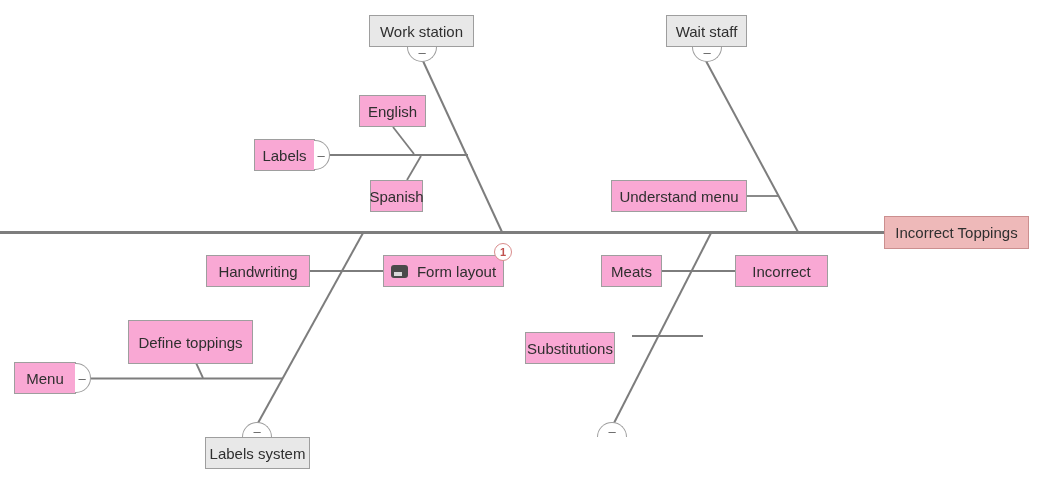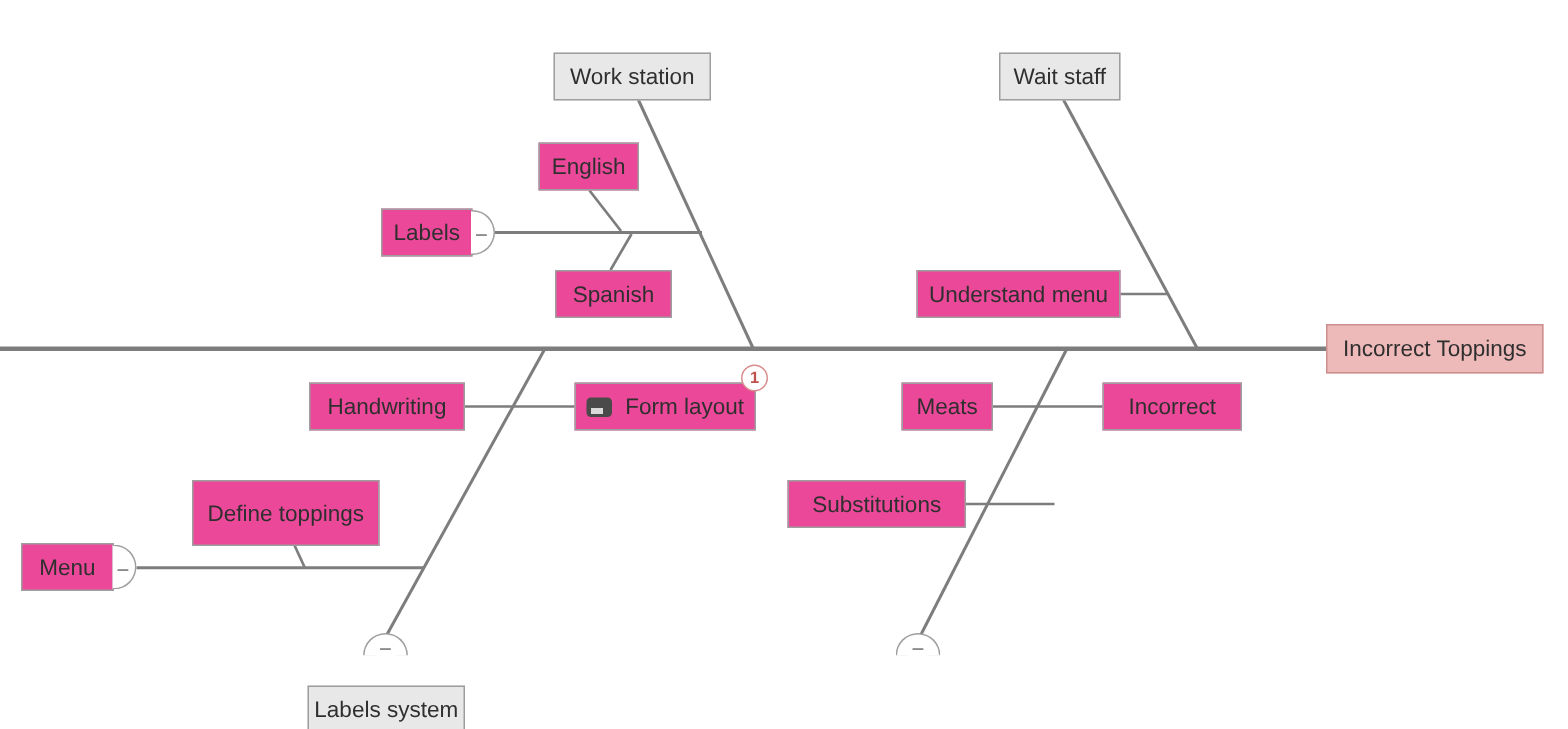--- a/index.html
+++ b/index.html
@@ -20,28 +20,28 @@
     left: 0; top: 0;
     width: 1045px; height: 486px;
   }
   svg.lines line { stroke: #7d7d7d; }
   .node {
     position: absolute;
     box-sizing: border-box;
     display: flex;
     align-items: center;
     justify-content: center;
-    background: #ec4899;
+    background: #f9a8d4;
     border: 1px solid #9e9e9e;
     font-size: 15px;
     color: #2f2f2f;
     white-space: nowrap;
     z-index: 2;
   }
-  .node.category { background: #e8e8e8; margin-top: 20px; }
+  .node.category { background: #e8e8e8; }
   .node.problem {
     background: #eeb9b9;
     border-color: #cb8f8f;
   }
   .toggle {
     position: absolute;
     box-sizing: border-box;
     background: #ffffff;
     border: 1px solid #9e9e9e;
     color: #5c5c5c;
@@ -148,21 +148,21 @@
   <div class="node category" style="left:205px;top:437px;width:105px;height:32px">
     <span>Labels system</span>
   </div>
 
   <div class="node" style="left:359px;top:95px;width:67px;height:32px">
     <span>English</span>
   </div>
   <div class="node" style="left:254px;top:139px;width:61px;height:32px">
     <span>Labels</span>
   </div>
-  <div class="node" style="left:370px;top:180px;width:78px;height:32px">
+  <div class="node" style="left:370px;top:180px;width:53px;height:32px">
     <span>Spanish</span>
   </div>
   <div class="node" style="left:611px;top:180px;width:136px;height:32px">
     <span>Understand menu</span>
   </div>
   <div class="node" style="left:206px;top:255px;width:104px;height:32px">
     <span>Handwriting</span>
   </div>
   <div class="node" style="left:383px;top:255px;width:121px;height:32px">
     <span class="comment-icon"></span>
@@ -173,21 +173,21 @@
   </div>
   <div class="node" style="left:14px;top:362px;width:62px;height:32px">
     <span>Menu</span>
   </div>
   <div class="node" style="left:601px;top:255px;width:61px;height:32px">
     <span>Meats</span>
   </div>
   <div class="node" style="left:735px;top:255px;width:93px;height:32px">
     <span>Incorrect</span>
   </div>
-  <div class="node" style="left:525px;top:320px;width:119px;height:32px">
+  <div class="node" style="left:525px;top:332px;width:90px;height:32px">
     <span>Substitutions</span>
   </div>
 
   <div class="node problem" style="left:884px;top:216px;width:145px;height:33px">
     <span>Incorrect Toppings</span>
   </div>
 
   <div class="badge" style="left:494px;top:243px">
     <span>1</span>
   </div>

